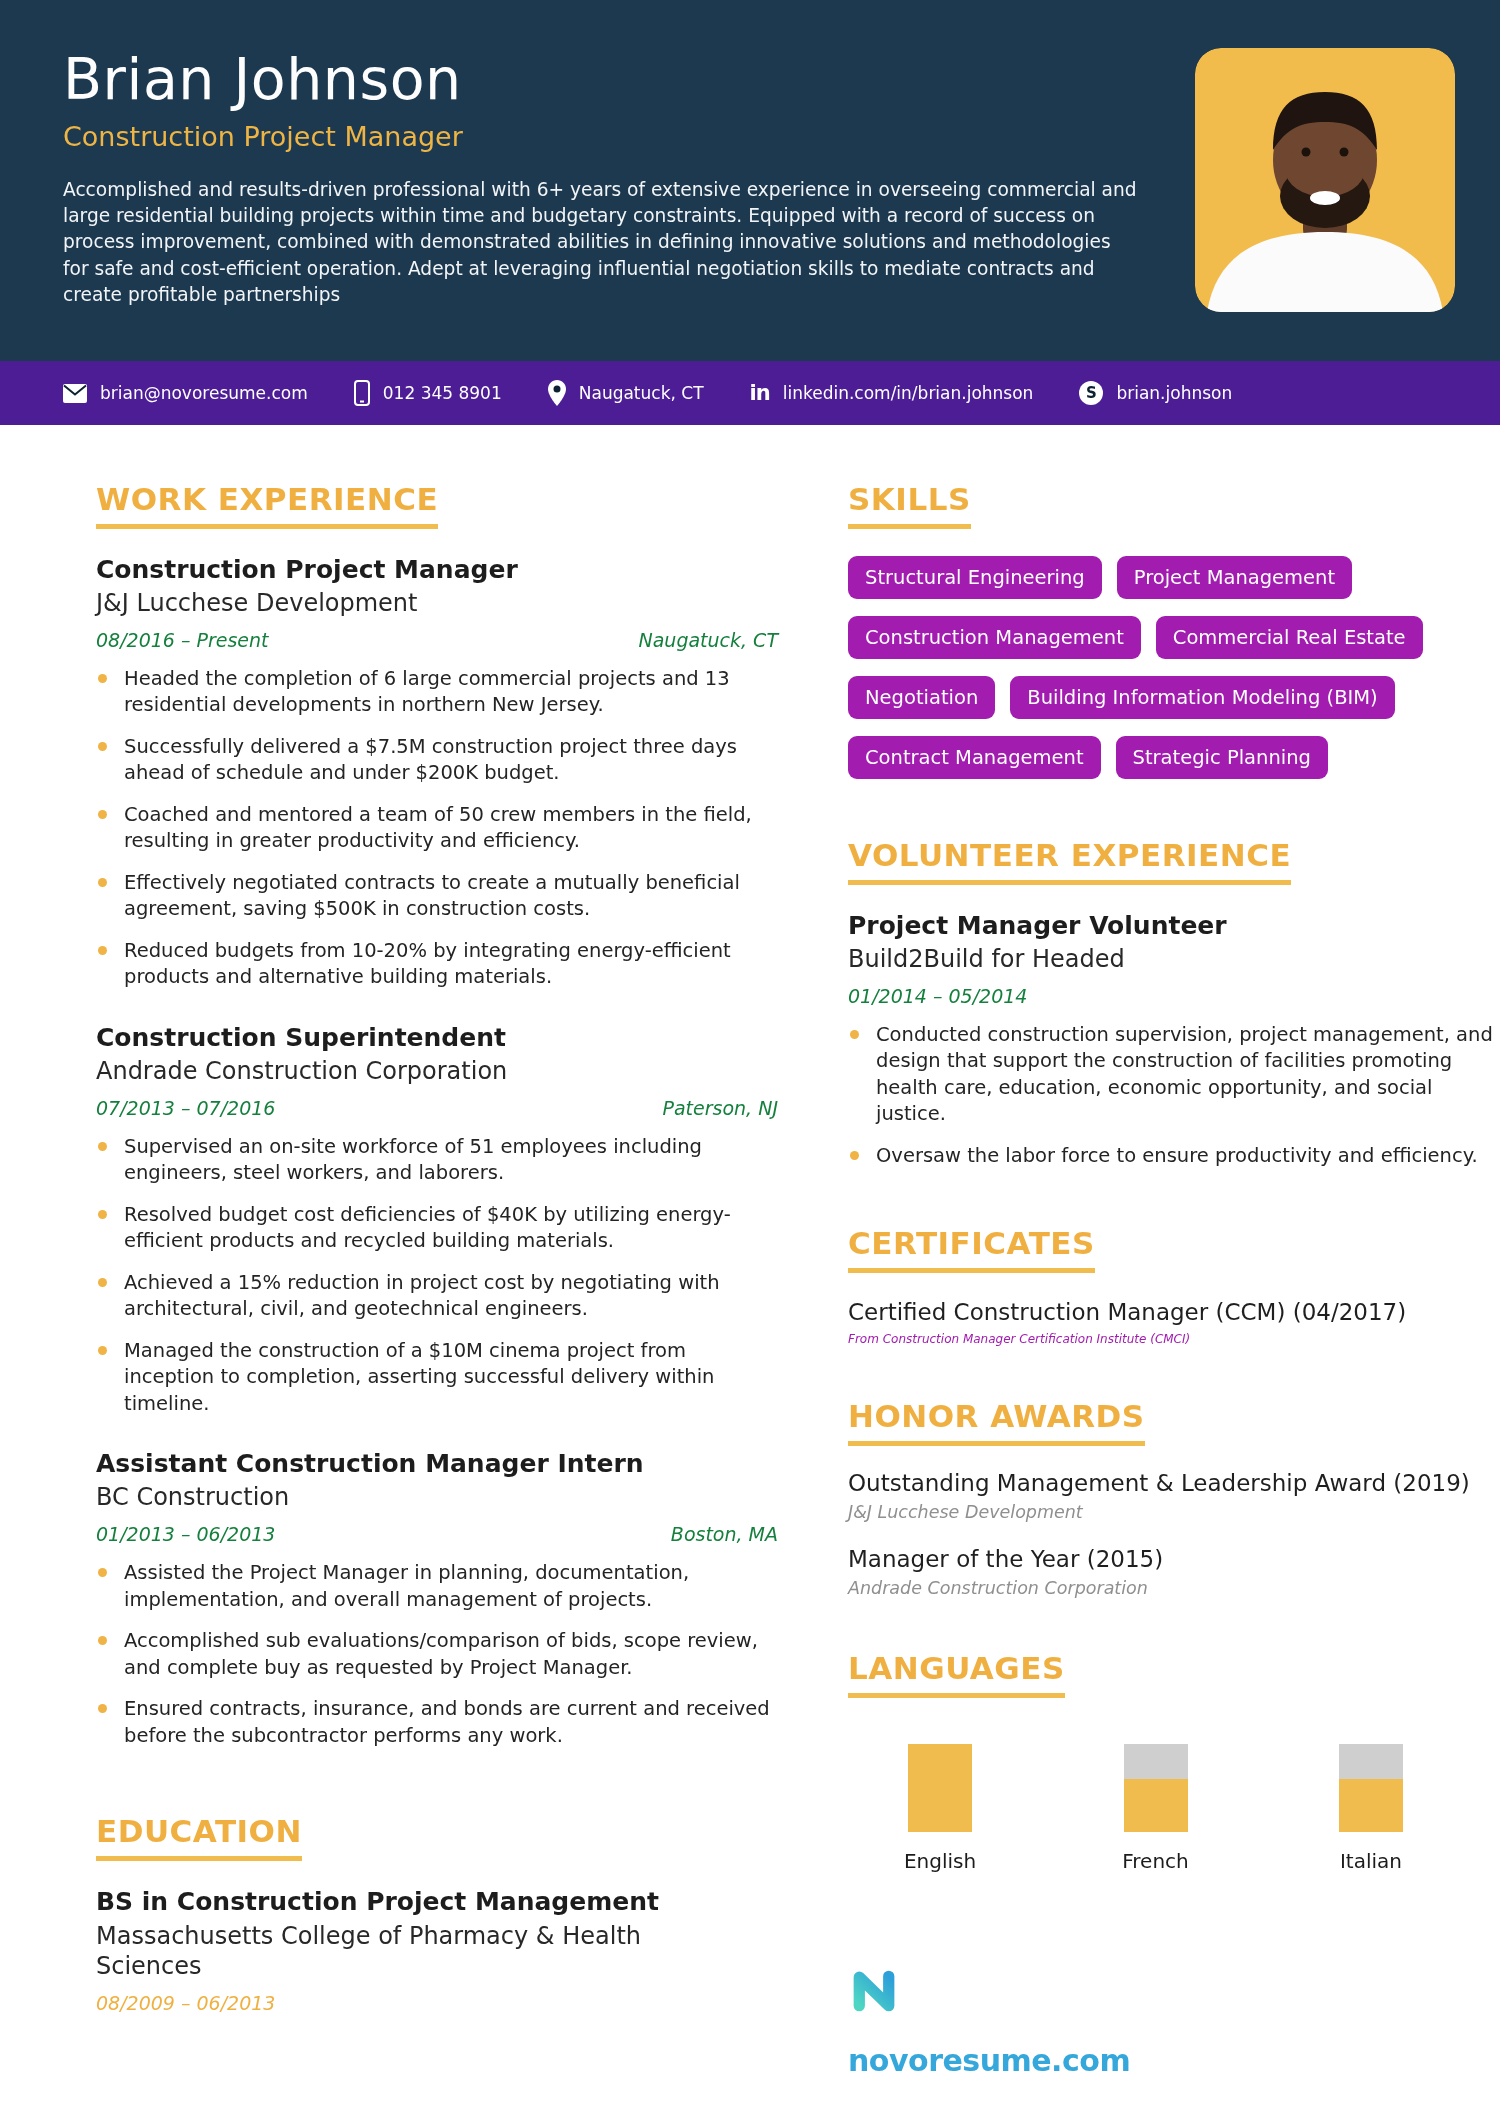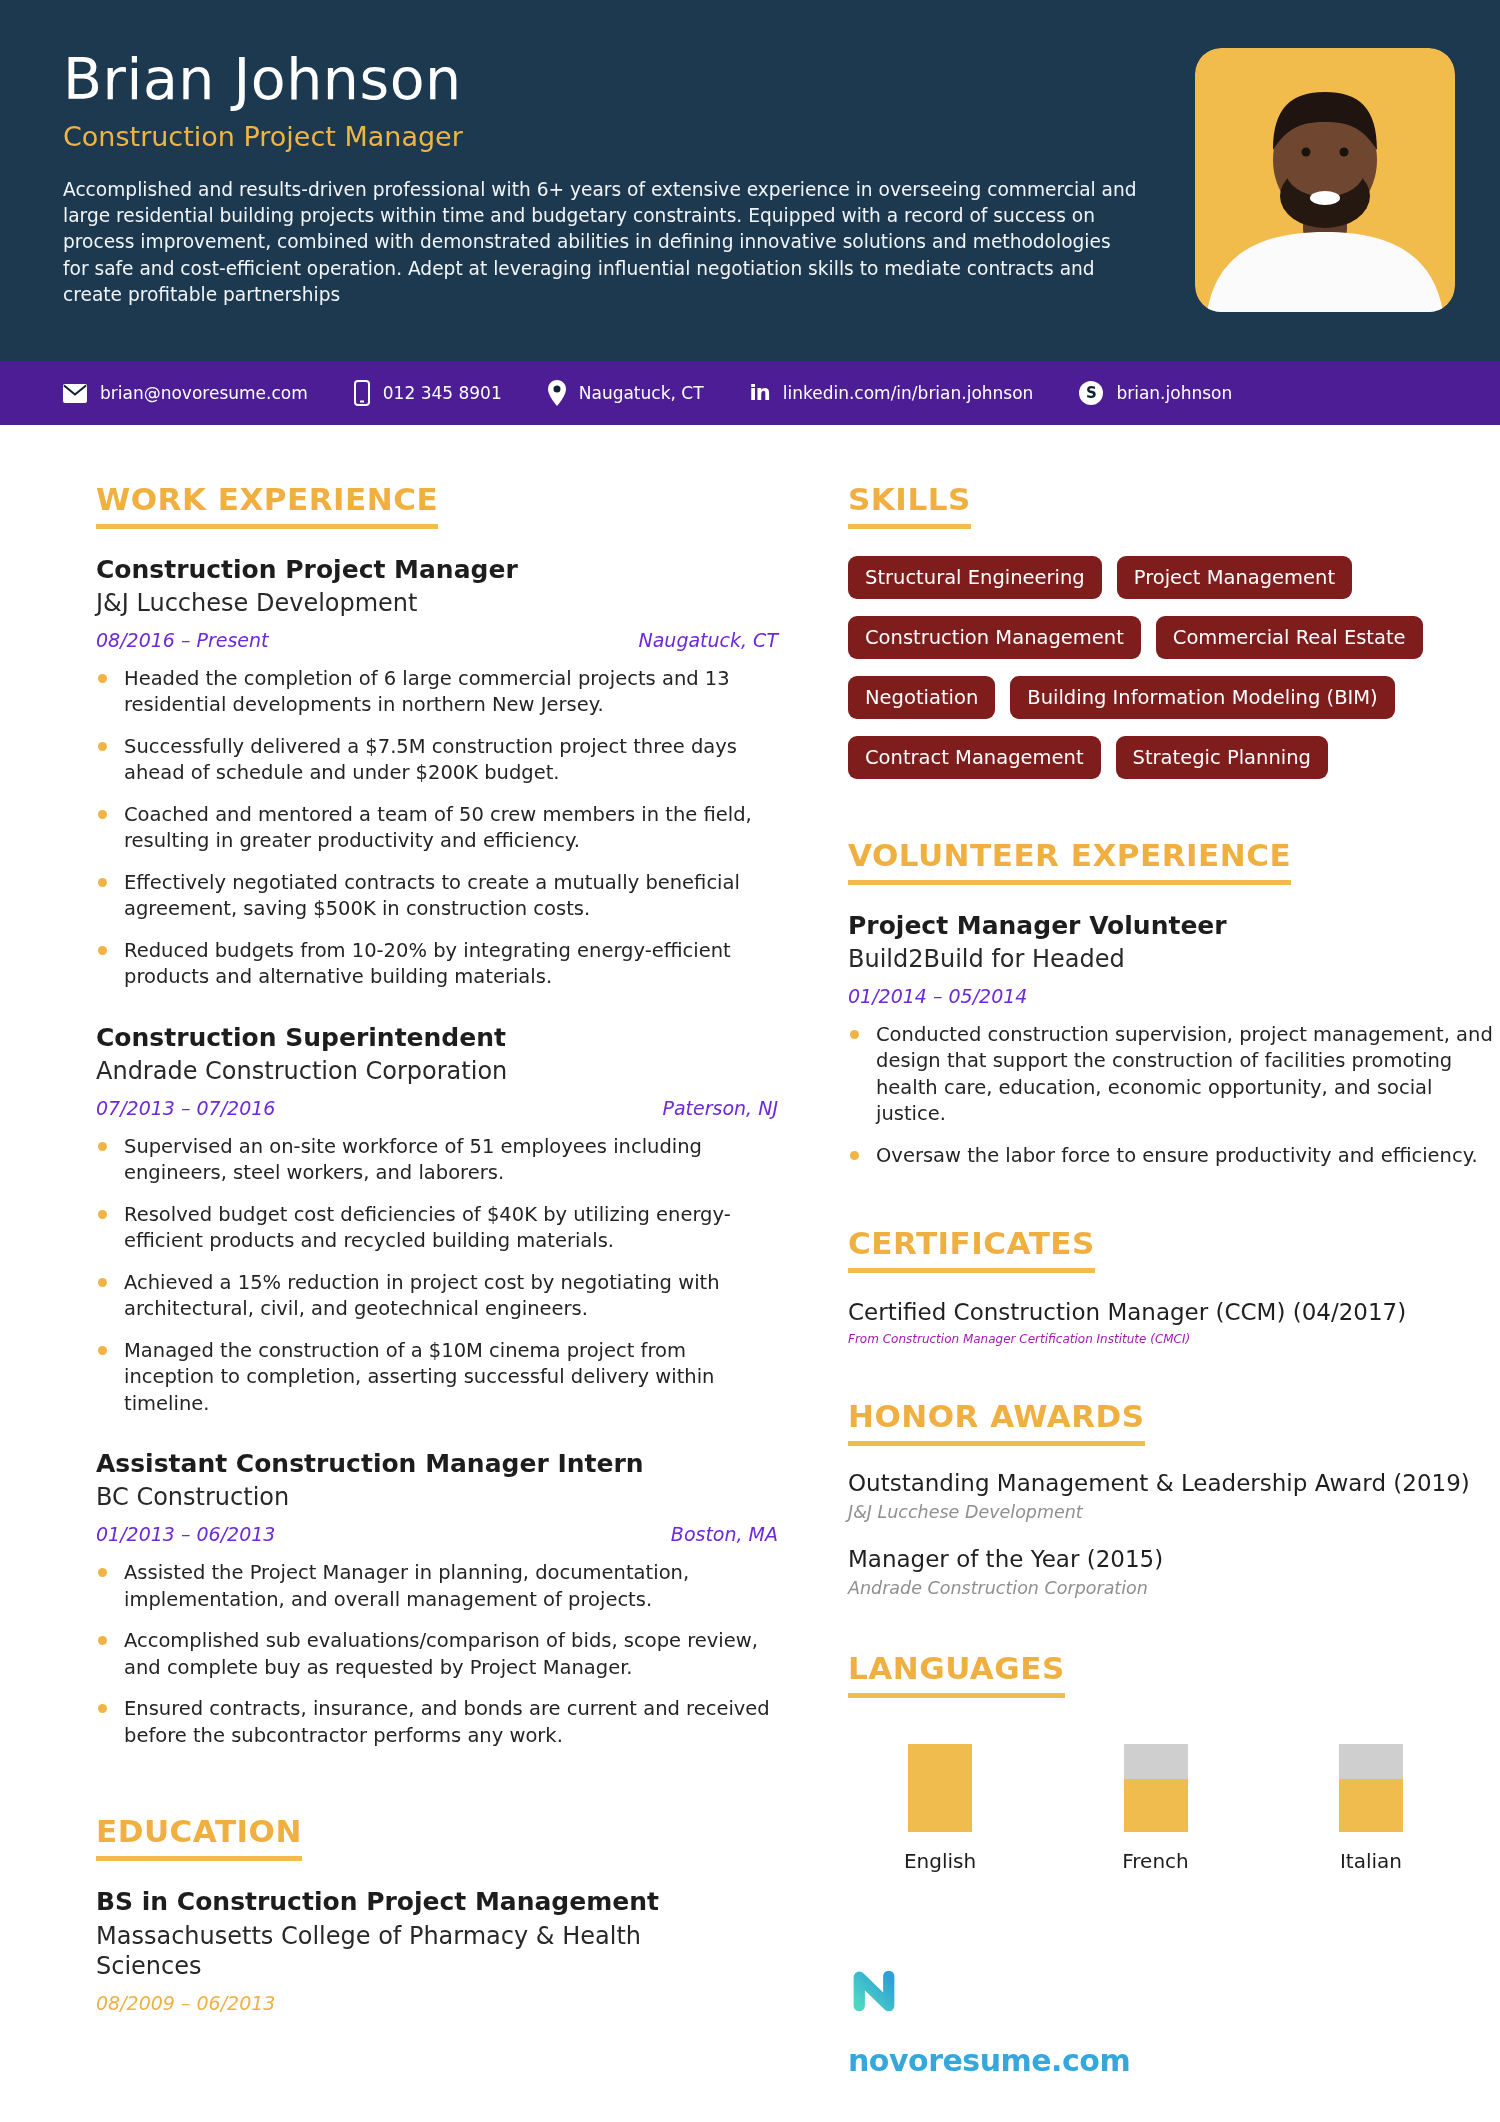--- a/index.html
+++ b/index.html
@@ -31,37 +31,37 @@
 
   .sec-head { margin: 0; }
   .sec-h2 { display: inline-block; color: #efb041; font-size: 31px; font-weight: bold;
             letter-spacing: 0.5px; border-bottom: 5px solid #f0bc4e; padding-bottom: 7px; margin: 0; }
 
   
   .job { margin-top: 32px; }
   .job:first-of-type { margin-top: 26px; }
   .job-title { font-size: 25px; font-weight: bold; color: #1d1d1d; margin: 0; line-height: 1.2; }
   .job-company { font-size: 24px; color: #282828; margin-top: 4px; line-height: 1.2; }
-  .job-meta { display: flex; justify-content: space-between; font-style: italic; color: #6d28d9;
+  .job-meta { display: flex; justify-content: space-between; font-style: italic; color: #15803d;
               font-size: 19px; margin-top: 11px; }
   ul.bullets { list-style: none; margin: 15px 0 0; padding: 0; }
   .bullets li { position: relative; padding-left: 28px; font-size: 19.5px; line-height: 1.36;
                 color: #242424; margin-bottom: 15px; }
   .bullets li::before { content: ""; position: absolute; left: 2px; top: 8px; width: 9px; height: 9px;
                         border-radius: 50%; background: #f0b345; }
 
   
   .education { margin-top: 64px; }
   .edu-degree { font-size: 25px; font-weight: bold; color: #1d1d1d; margin-top: 26px; }
   .edu-school { font-size: 24px; color: #282828; margin-top: 5px; line-height: 1.25; max-width: 640px; }
   .edu-date { font-style: italic; color: #efb041; font-size: 19px; margin-top: 11px; }
 
   
   .skills-tags { display: flex; flex-wrap: wrap; gap: 17px 15px; margin-top: 27px; }
-  .tag { background: #7f1d1d; color: #ffffff; font-size: 19.5px; padding: 10px 17px; border-radius: 9px; }
+  .tag { background: #a21caf; color: #ffffff; font-size: 19.5px; padding: 10px 17px; border-radius: 9px; }
 
   
   .volunteer { margin-top: 58px; }
   
   .certificates { margin-top: 56px; }
   .cert-name { font-size: 23px; color: #1f1f1f; margin-top: 26px; }
   .cert-issuer { font-size: 12px; color: #a21caf; font-style: italic; margin-top: 7px; }
   
   .honors { margin-top: 52px; }
   .award { margin-top: 24px; }

